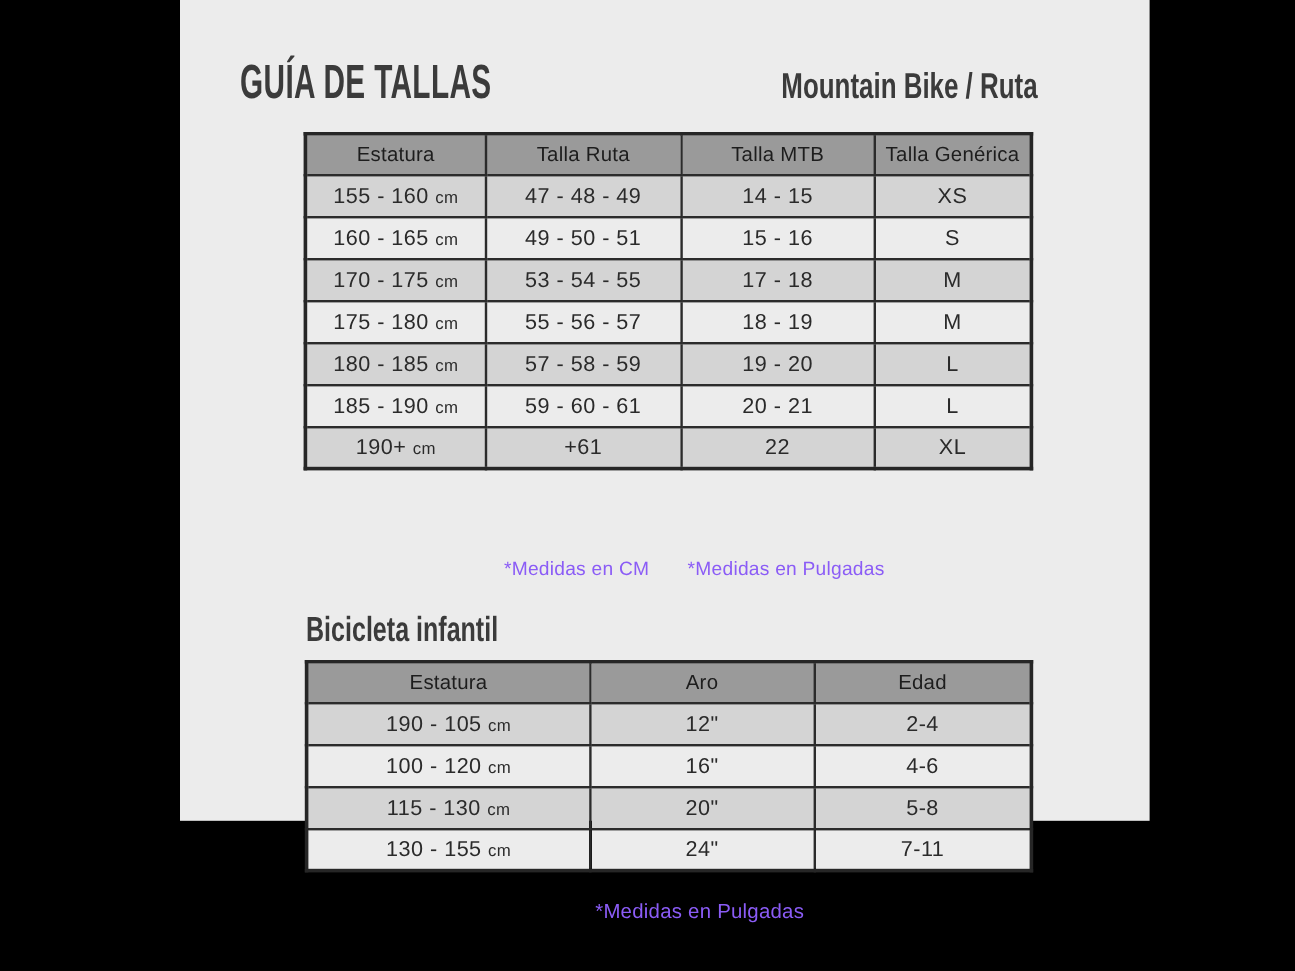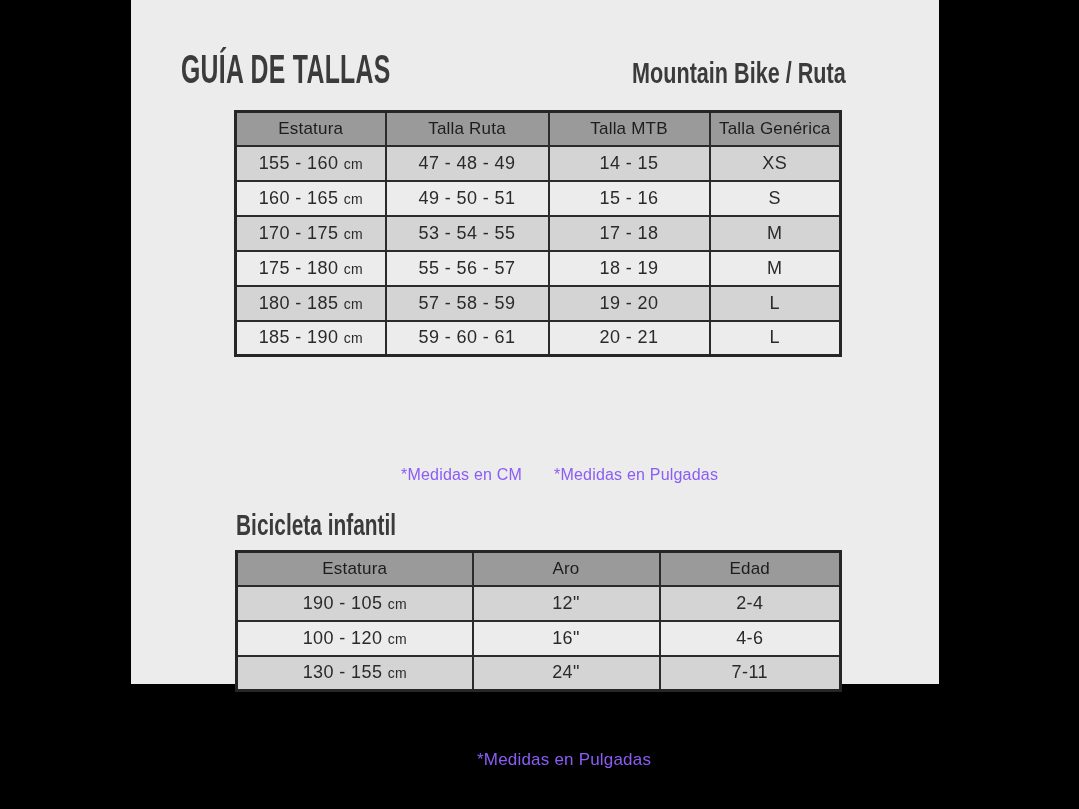--- a/index.html
+++ b/index.html
@@ -4,21 +4,21 @@
 <style>
   * { margin: 0; padding: 0; box-sizing: border-box; }
   html, body {
     width: 1079px; height: 809px;
     background: #000000;
     font-family: "Liberation Sans", sans-serif;
     overflow: hidden;
   }
   .stage { position: relative; width: 1079px; height: 809px; background: #000000; }
   .canvas {
-    position: absolute; left: 131px; top: 0;
+    position: absolute; left: 150px; top: 0;
     width: 808px; height: 684px;
     background: #ececec;
   }
   .page-title {
     position: absolute; left: 50px; top: 49px;
     font-size: 40px; line-height: 40px; font-weight: 700;
     color: #3b3b3b; white-space: nowrap;
     transform: scaleX(0.62); transform-origin: 0 50%;
     letter-spacing: 0.5px;
   }
@@ -126,20 +126,26 @@
             <td>57 - 58 - 59</td>
             <td>19 - 20</td>
             <td>L</td>
           </tr>
           <tr>
             <td>185 - 190 <span class="unit">cm</span></td>
             <td>59 - 60 - 61</td>
             <td>20 - 21</td>
             <td>L</td>
           </tr>
+          <tr>
+            <td>190+ <span class="unit">cm</span></td>
+            <td>+61</td>
+            <td>22</td>
+            <td>XL</td>
+          </tr>
         </tbody>
     </table>
 
     <div class="note note-cm">*Medidas en CM</div>
 
     <div class="note note-pulgadas">*Medidas en Pulgadas</div>
 
     <div class="section-title">Bicicleta infantil</div>
 
     <table id="kids-table">
@@ -160,20 +166,25 @@
             <td>190 - 105 <span class="unit">cm</span></td>
             <td>12"</td>
             <td>2-4</td>
           </tr>
           <tr>
             <td>100 - 120 <span class="unit">cm</span></td>
             <td>16"</td>
             <td>4-6</td>
           </tr>
           <tr>
+            <td>115 - 130 <span class="unit">cm</span></td>
+            <td>20"</td>
+            <td>5-8</td>
+          </tr>
+          <tr>
             <td>130 - 155 <span class="unit">cm</span></td>
             <td>24"</td>
             <td>7-11</td>
           </tr>
         </tbody>
     </table>
 
     <div class="note note-kids">*Medidas en Pulgadas</div>
 
   </div>

